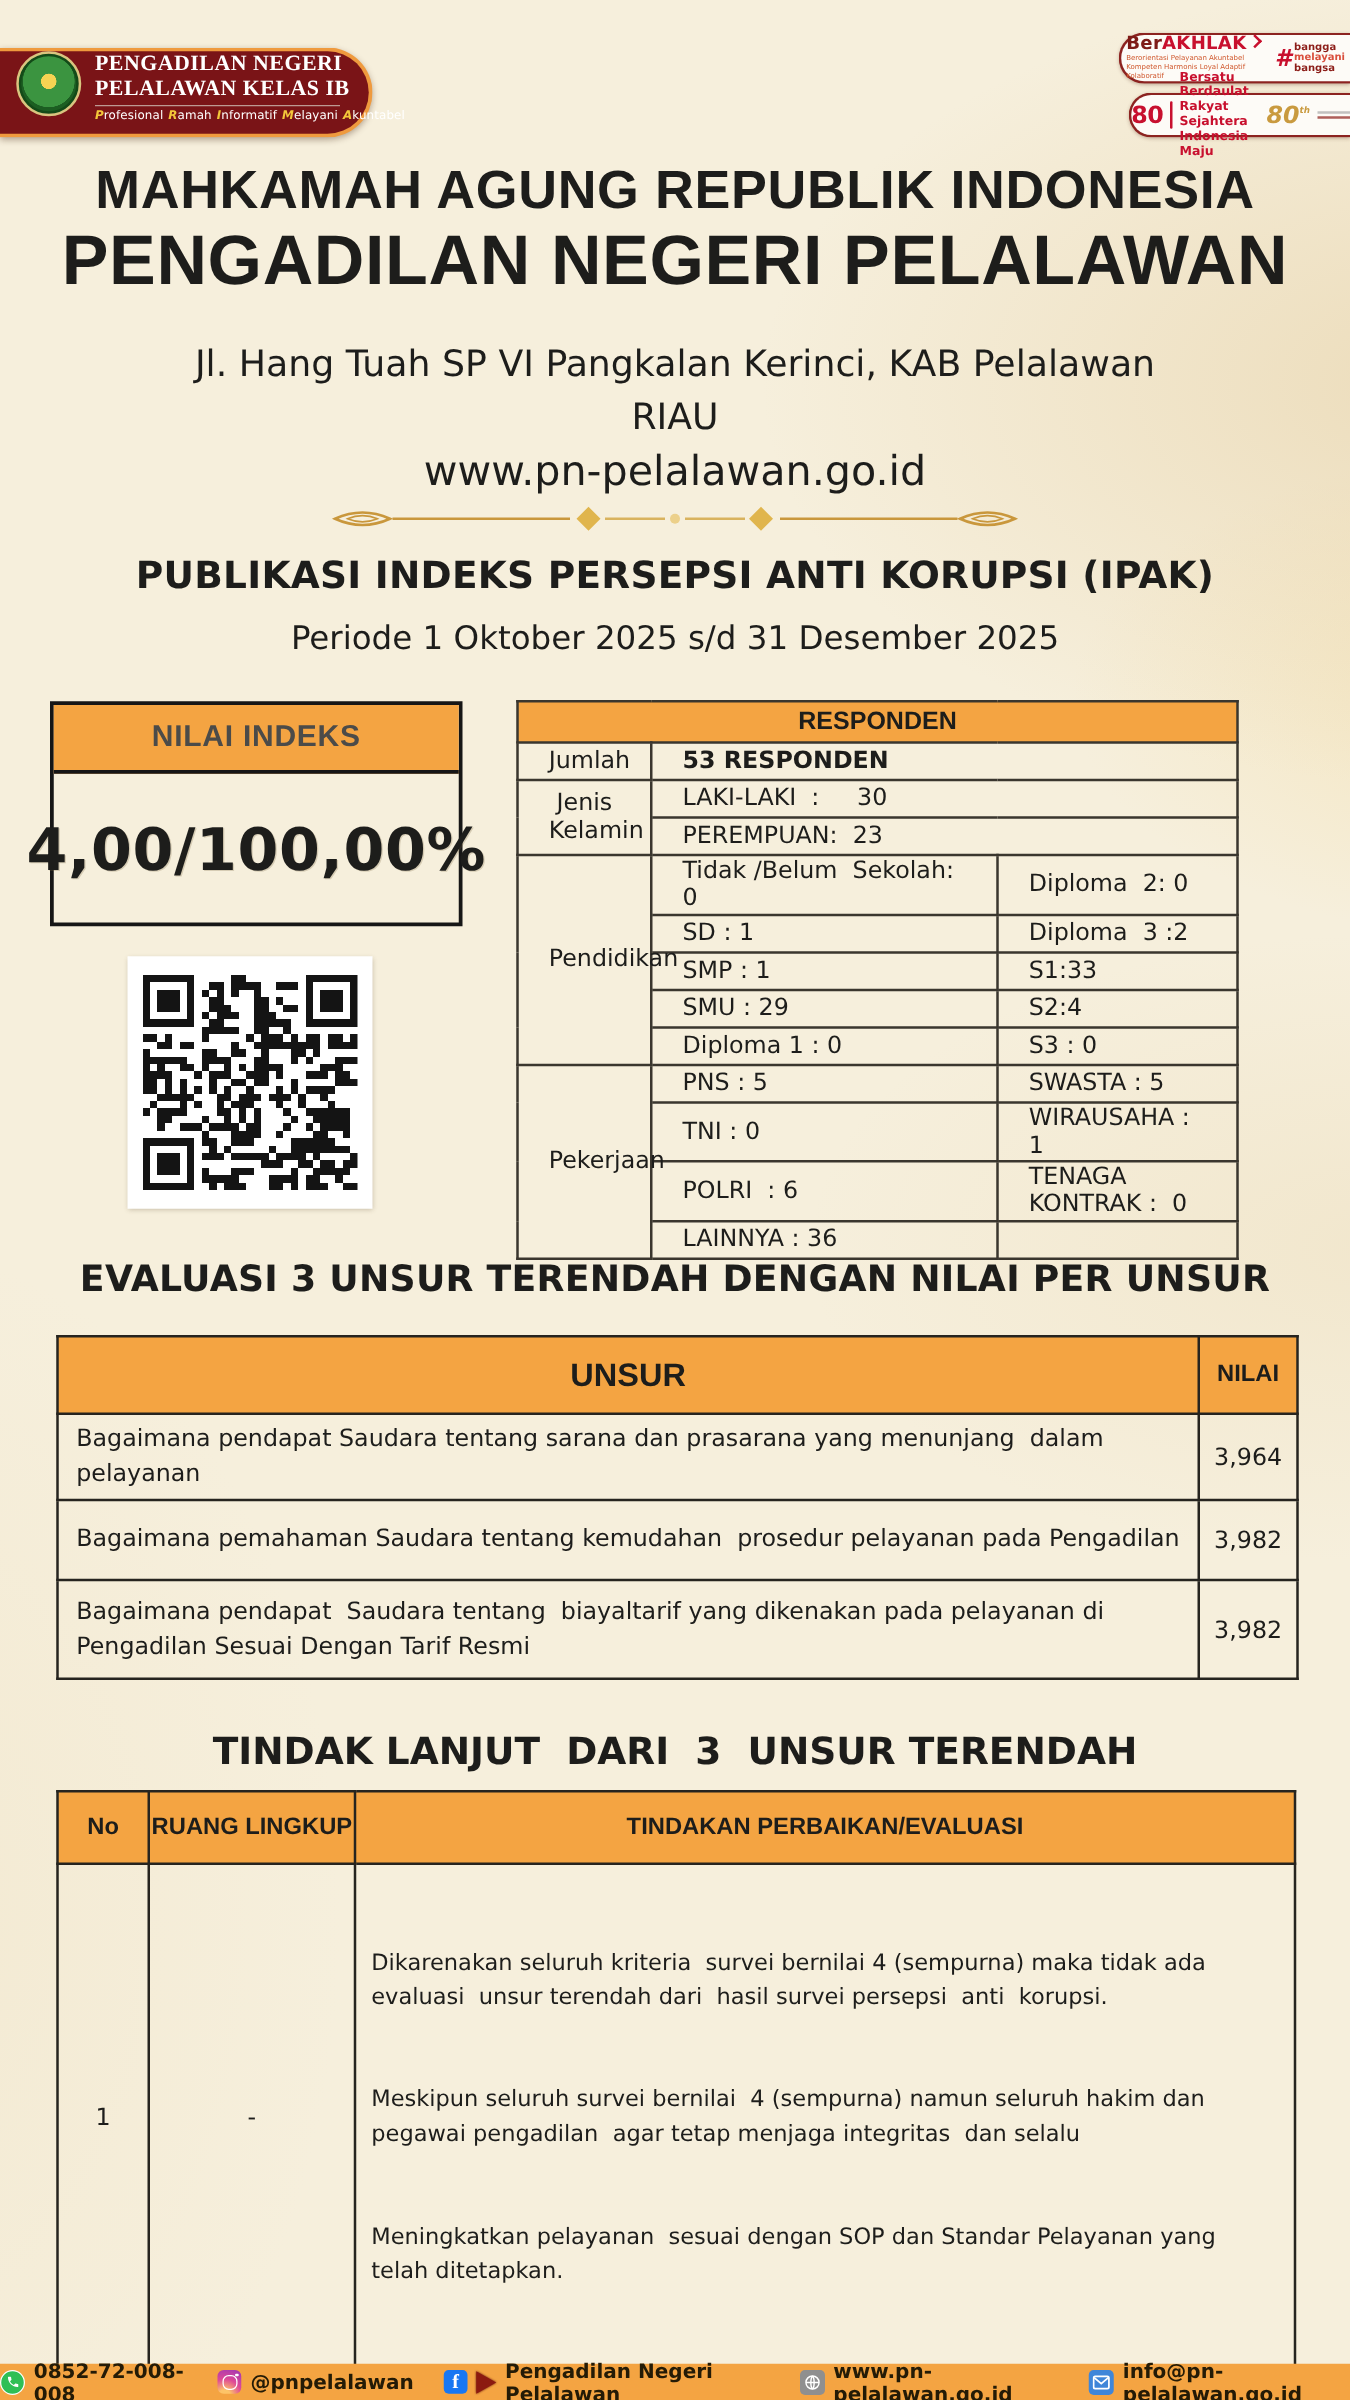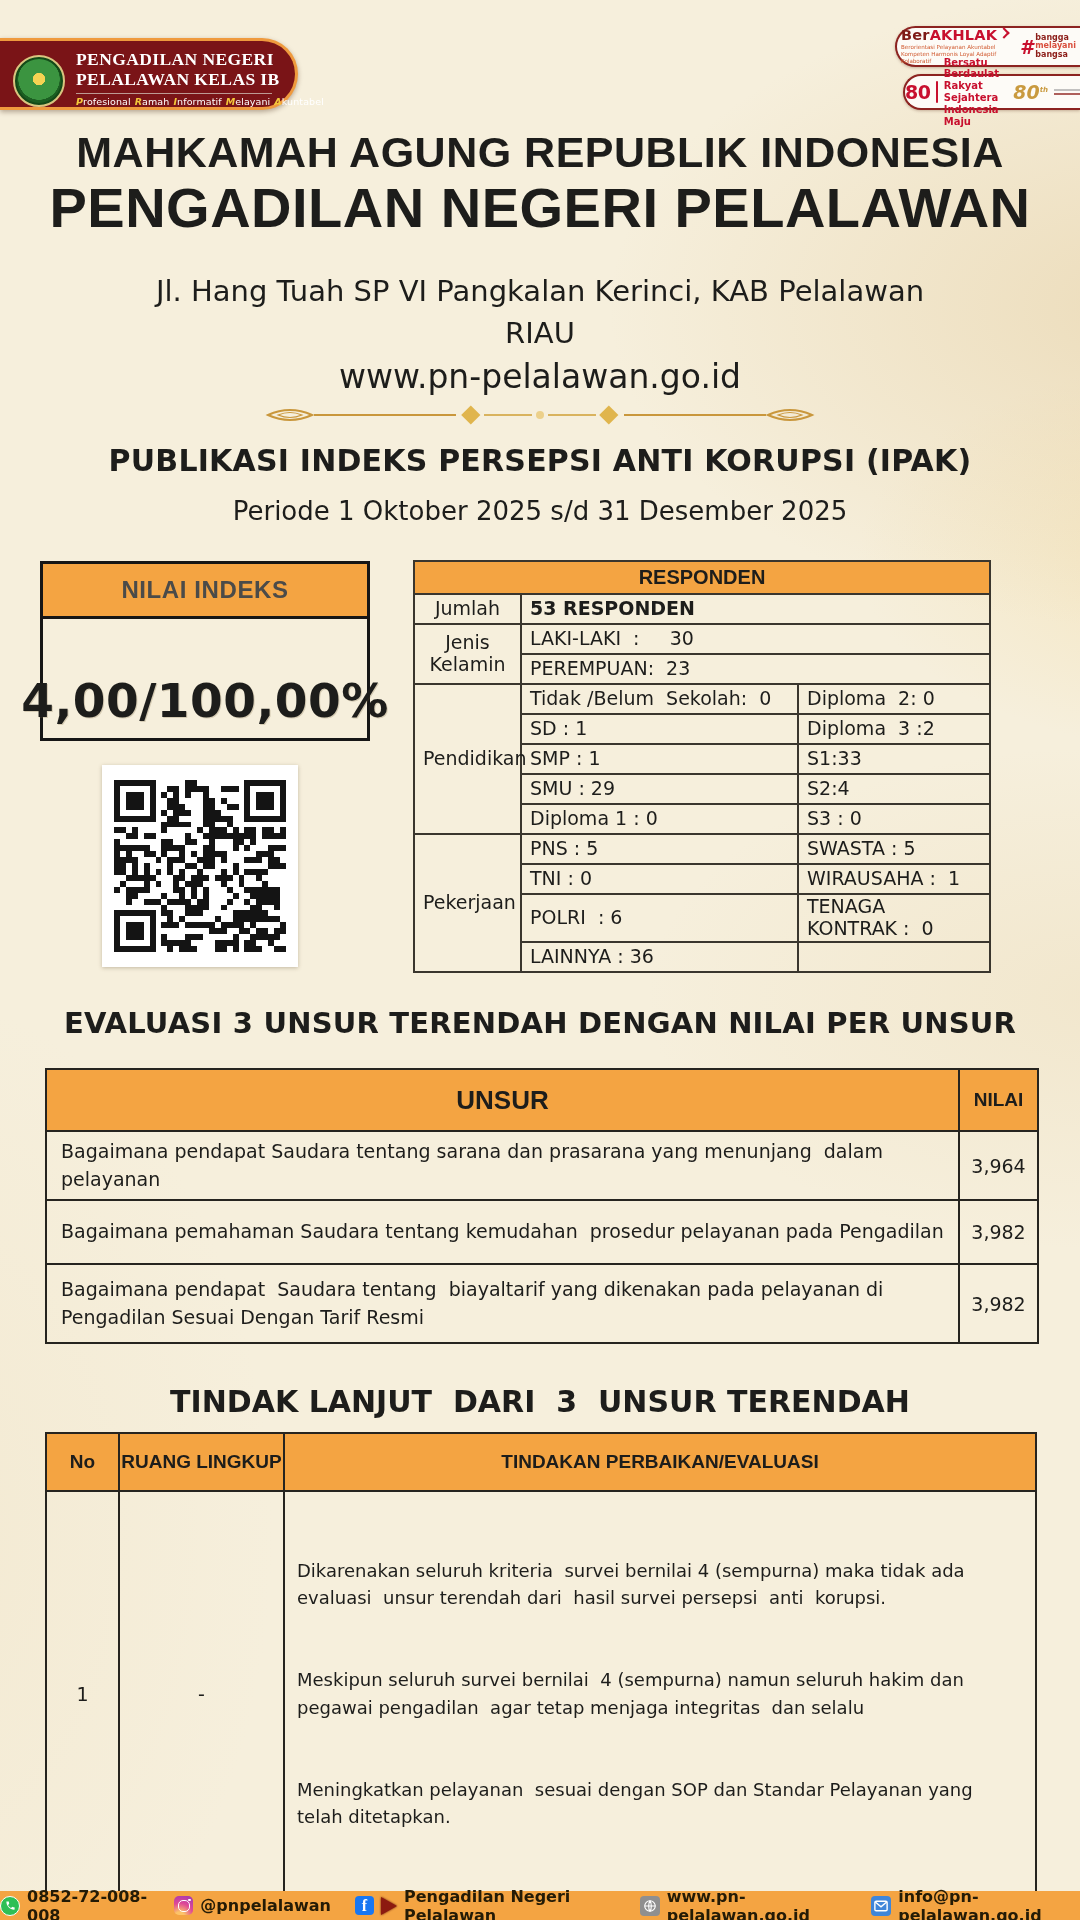--- a/index.html
+++ b/index.html
@@ -16,21 +16,21 @@
   }
   .abs{position:absolute;}
   .ctr{left:0;width:100%;text-align:center;}
   .pre{white-space:pre-wrap;}
 
   
   .corner-badge{
     top:38px;left:0;width:298px;height:72px;box-sizing:border-box;
     background:var(--maroon,#7a1417);
     border:3px solid #ef9a3e;border-left:none;border-radius:0 40px 40px 0;
-    display:flex;align-items:flex-end;gap:11px;padding-left:13px;
+    display:flex;align-items:flex-start;gap:11px;padding-left:13px;
     box-shadow:0 2px 5px rgba(60,30,10,.35);
   }
   .court-logo{
     width:48px;height:48px;border-radius:50%;flex:0 0 auto;
     background:radial-gradient(circle at 50% 46%, #f6d353 0 17%, #3b9440 18% 58%, #1c5e22 59% 82%, #e8f3e2 83%);
     border:2px solid #d9c57f;box-shadow:inset 0 0 0 2px #134a18;
   }
   .badge-text{display:flex;flex-direction:column;min-width:0;}
   .badge-title{font-family:"Liberation Serif",serif;font-weight:700;color:#ffffff;font-size:17.5px;line-height:1.14;letter-spacing:.4px;}
   .badge-divider{height:1px;background:#c9b2a9;opacity:.85;margin:3px 0 2px;width:196px;}
@@ -68,31 +68,31 @@
   .t-prov{top:316px;font-size:29px;}
   .t-web{top:357px;font-size:33px;}
   .t-doc{top:443px;font-size:30px;font-weight:700;letter-spacing:.2px;}
   .t-period{top:496px;font-size:26px;}
 
   .gold-divider{top:403px;left:50%;transform:translateX(-50%);}
 
   
   .nilai-box{left:40px;top:561px;width:330px;height:180px;box-sizing:border-box;border:3px solid #161616;}
   .nilai-head{height:52px;background:var(--orange,#f4a442);border-bottom:3px solid #161616;display:flex;align-items:center;justify-content:center;font-weight:700;font-size:24px;color:#4b4b49;letter-spacing:.6px;font-family:"Liberation Sans",sans-serif;}
-  .nilai-value{height:122px;display:flex;align-items:center;justify-content:center;font-size:47px;font-weight:700;letter-spacing:.5px;text-shadow:1px 1px 0 rgba(120,100,60,.25);margin-top:20px;}
+  .nilai-value{height:122px;display:flex;align-items:center;justify-content:center;font-size:47px;font-weight:700;letter-spacing:.5px;text-shadow:1px 1px 0 rgba(120,100,60,.25);}
 
   
   .qr{left:102px;top:765px;width:196px;height:202px;background:#fff;box-shadow:0 1px 4px rgba(80,60,30,.3);display:flex;align-items:center;justify-content:center;}
 
   
   table{border-collapse:collapse;table-layout:fixed;}
   td{border:2px solid #3a362e;white-space:pre-wrap;box-sizing:border-box;}
 
   .resp-table{left:413px;top:560px;width:576px;font-size:19px;}
-  .resp-table td{padding:1px 8px;height:30px;line-height:1.15;margin-left:44px;}
+  .resp-table td{padding:1px 24px;height:30px;line-height:1.15;margin-left:44px;}
   .resp-table td.hdr{background:var(--orange,#f4a442);font-weight:700;text-align:center;height:33px;font-size:20px;font-family:"Liberation Sans",sans-serif;}
   .resp-table td.lbl{text-align:center;}
   .resp-table td.bold{font-weight:700;}
 
   .h-eval{top:1006px;font-size:29px;font-weight:600;letter-spacing:.2px;}
   .eval-table{left:45px;top:1068px;width:992px;font-size:19px;}
   .eval-table td{border-color:#26241f;}
   .eval-table td.hdr{background:var(--orange,#f4a442);font-weight:700;text-align:center;height:62px;}
   .eval-table .hu{font-size:26px;font-family:"Liberation Sans",sans-serif;}
   .eval-table .hn{font-size:19px;font-family:"Liberation Sans",sans-serif;}

